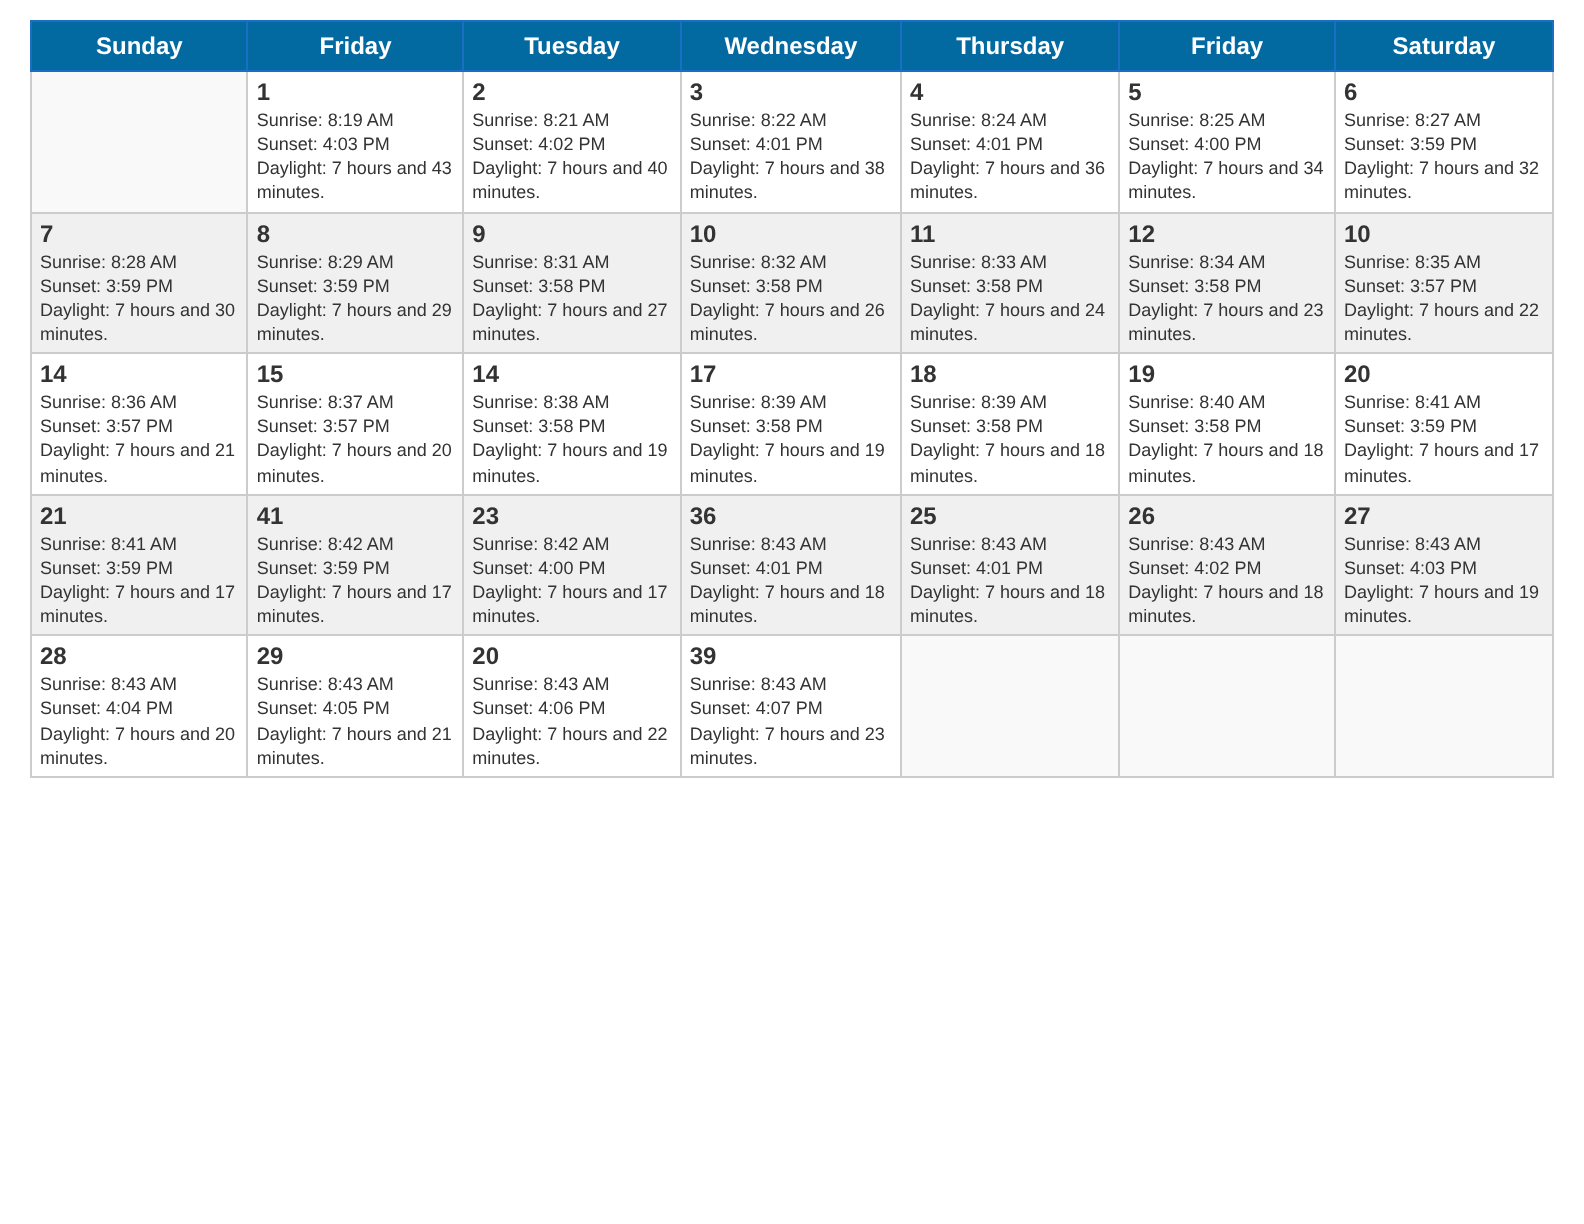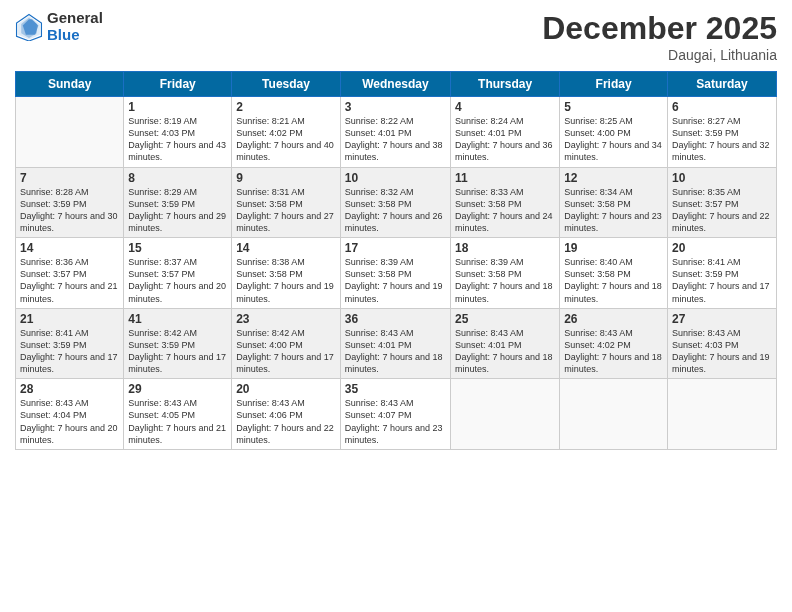--- a/index.html
+++ b/index.html
@@ -97,38 +97,20 @@
       line-height: 1.35;
     }
     .row-shaded td {
       background: #f0f0f0;
     }
   </style>
 </head>
 <body>
 
 <div class="page">
-  <div class="header">
-    <div class="logo">
-      <svg class="logo-icon" viewBox="0 0 36 36">
-        <polygon points="18,4 32,14 32,28 18,34 4,28 4,14" fill="#1a6fc4" opacity="0.15"></polygon>
-        <polygon points="18,2 34,13 34,30 18,36 2,30 2,13" fill="none" stroke="#1a6fc4" stroke-width="1.5"></polygon>
-        <polygon points="22,8 30,16 26,28 14,28 10,16 18,8" fill="#1a6fc4" opacity="0.6"></polygon>
-        <polygon points="18,6 28,14 28,26 18,32 8,26 8,14" fill="#1a6fc4" opacity="0.3"></polygon>
-      </svg>
-      <div class="logo-text">
-        <span class="logo-general">General</span>
-        <span class="logo-blue">Blue</span>
-      </div>
-    </div>
-    <div class="title-block">
-      <div class="month-title">December 2025</div>
-      <div class="location">Daugai, Lithuania</div>
-    </div>
-  </div>
 
   <table class="calendar">
     <thead>
       <tr>
         <th>Sunday</th>
         <th>Friday</th>
         <th>Tuesday</th>
         <th>Wednesday</th>
         <th>Thursday</th>
         <th>Friday</th>
@@ -260,21 +242,21 @@
           </td>
           <td>
             <span class="day-number">29</span>
             <div class="day-info">Sunrise: 8:43 AM<br>Sunset: 4:05 PM<br>Daylight: 7 hours and 21 minutes.</div>
           </td>
           <td>
             <span class="day-number">20</span>
             <div class="day-info">Sunrise: 8:43 AM<br>Sunset: 4:06 PM<br>Daylight: 7 hours and 22 minutes.</div>
           </td>
           <td>
-            <span class="day-number">35</span>
+            <span class="day-number">39</span>
             <div class="day-info">Sunrise: 8:43 AM<br>Sunset: 4:07 PM<br>Daylight: 7 hours and 23 minutes.</div>
           </td>
           <td class="empty"></td>
           <td class="empty"></td>
           <td class="empty"></td>
         </tr>
       </tbody>
   </table>
 </div>
 

